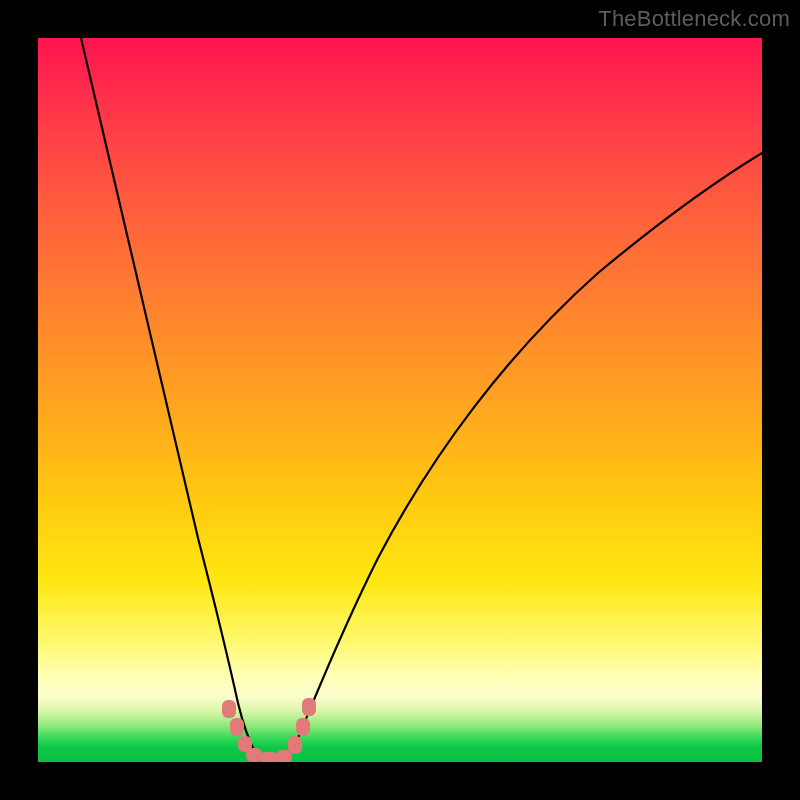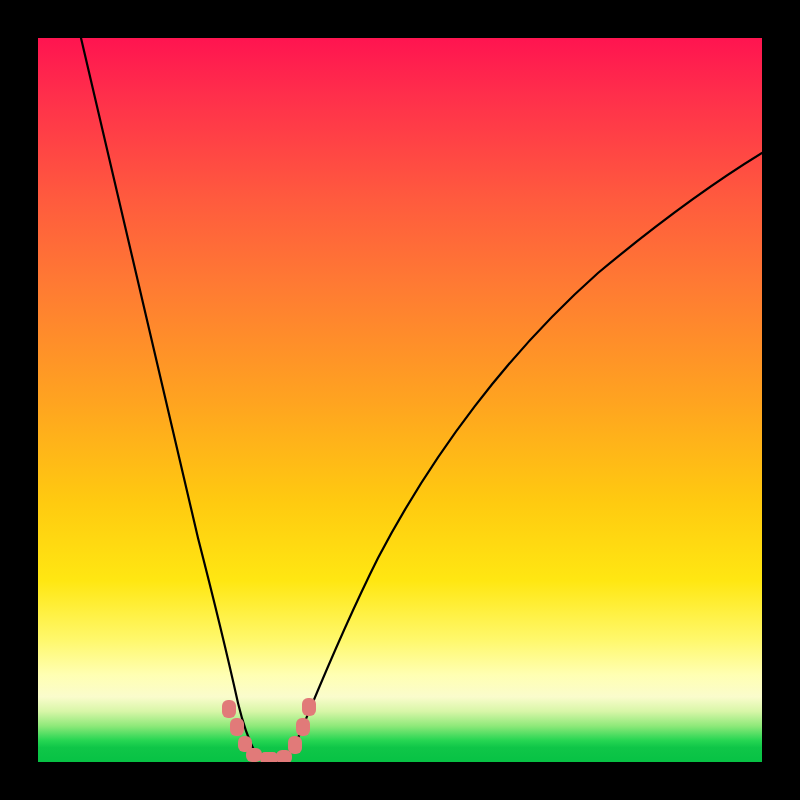--- a/index.html
+++ b/index.html
@@ -71,20 +71,21 @@
   svg.curves .marker {
     fill: #e17a79;
     stroke: none;
   }
 </style>
 </head>
 <body>
 
 <div class="frame">
 
+  <div class="watermark">TheBottleneck.com</div>
 
   <div class="plot">
     <svg class="curves" viewBox="0 0 724 724">
       <path class="line" d="M 43 0
                C 80 160, 120 330, 160 500
                C 178 570, 190 620, 200 665
                C 206 690, 212 705, 218 716
                C 222 721, 226 723, 230 724"></path>
       <path class="line" d="M 240 724
                C 246 722, 252 716, 260 700

